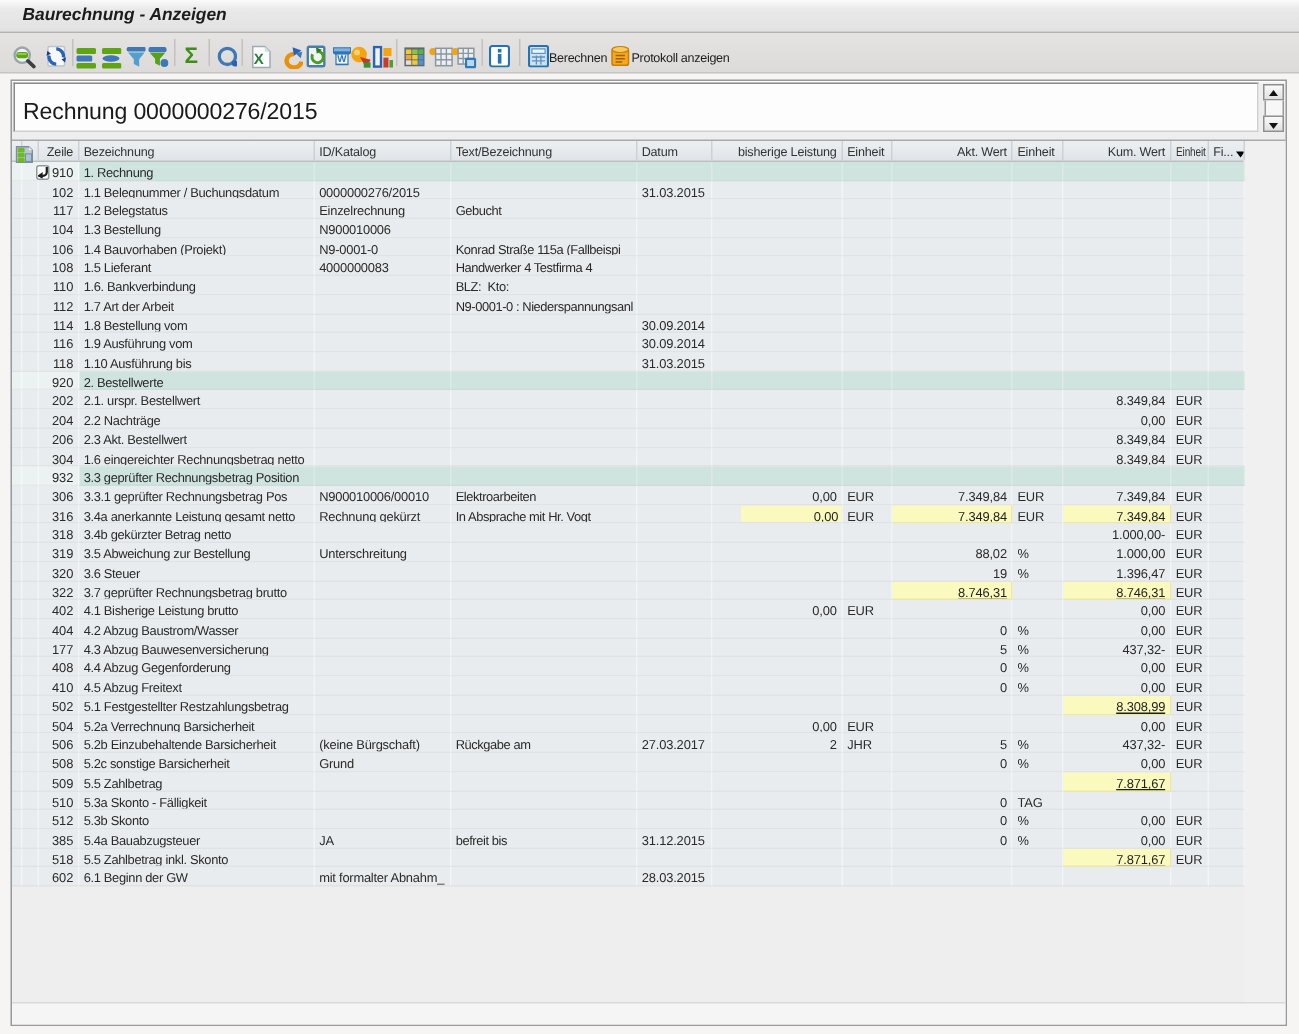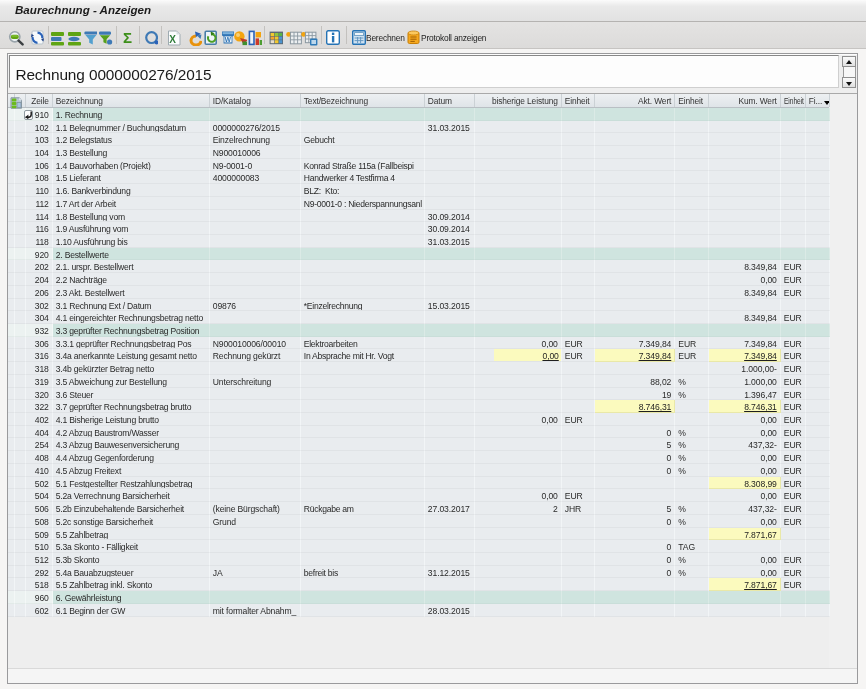--- a/index.html
+++ b/index.html
@@ -126,21 +126,21 @@
         <div class="c" style="width:33px"></div>
         <div class="c r" style="width:80.5px"></div>
         <div class="c" style="width:33.5px"></div>
         <div class="c r" style="width:72px"></div>
         <div class="c" style="width:25px"></div>
         <div class="c" style="width:24px"></div>
       </div>
 <div class="row">
         <div class="c" style="width:6.2px"></div>
         <div class="c" style="width:10.6px"></div>
-        <div class="c r" style="width:27.2px">103</div>
+        <div class="c r" style="width:27.2px">117</div>
         <div class="c" style="width:157px">1.2 Belegstatus</div>
         <div class="c" style="width:91px">Einzelrechnung</div>
         <div class="c" style="width:124px">Gebucht</div>
         <div class="c" style="width:50px"></div>
         <div class="c r" style="width:87px"></div>
         <div class="c" style="width:33px"></div>
         <div class="c r" style="width:80.5px"></div>
         <div class="c" style="width:33.5px"></div>
         <div class="c r" style="width:72px"></div>
         <div class="c" style="width:25px"></div>
@@ -334,38 +334,22 @@
         <div class="c" style="width:33px"></div>
         <div class="c r" style="width:80.5px"></div>
         <div class="c" style="width:33.5px"></div>
         <div class="c r" style="width:72px">8.349,84</div>
         <div class="c" style="width:25px">EUR</div>
         <div class="c" style="width:24px"></div>
       </div>
 <div class="row">
         <div class="c" style="width:6.2px"></div>
         <div class="c" style="width:10.6px"></div>
-        <div class="c r" style="width:27.2px">302</div>
-        <div class="c" style="width:157px">3.1 Rechnung Ext / Datum</div>
-        <div class="c" style="width:91px">09876</div>
-        <div class="c" style="width:124px">*Einzelrechnung</div>
-        <div class="c" style="width:50px">15.03.2015</div>
-        <div class="c r" style="width:87px"></div>
-        <div class="c" style="width:33px"></div>
-        <div class="c r" style="width:80.5px"></div>
-        <div class="c" style="width:33.5px"></div>
-        <div class="c r" style="width:72px"></div>
-        <div class="c" style="width:25px"></div>
-        <div class="c" style="width:24px"></div>
-      </div>
-<div class="row">
-        <div class="c" style="width:6.2px"></div>
-        <div class="c" style="width:10.6px"></div>
         <div class="c r" style="width:27.2px">304</div>
-        <div class="c" style="width:157px">4.1 eingereichter Rechnungsbetrag netto</div>
+        <div class="c" style="width:157px">1.6 eingereichter Rechnungsbetrag netto</div>
         <div class="c" style="width:91px"></div>
         <div class="c" style="width:124px"></div>
         <div class="c" style="width:50px"></div>
         <div class="c r" style="width:87px"></div>
         <div class="c" style="width:33px"></div>
         <div class="c r" style="width:80.5px"></div>
         <div class="c" style="width:33.5px"></div>
         <div class="c r" style="width:72px">8.349,84</div>
         <div class="c" style="width:25px">EUR</div>
         <div class="c" style="width:24px"></div>
@@ -510,21 +494,21 @@
         <div class="c" style="width:33px"></div>
         <div class="c r" style="width:80.5px">0</div>
         <div class="c" style="width:33.5px">%</div>
         <div class="c r" style="width:72px">0,00</div>
         <div class="c" style="width:25px">EUR</div>
         <div class="c" style="width:24px"></div>
       </div>
 <div class="row">
         <div class="c" style="width:6.2px"></div>
         <div class="c" style="width:10.6px"></div>
-        <div class="c r" style="width:27.2px">254</div>
+        <div class="c r" style="width:27.2px">177</div>
         <div class="c" style="width:157px">4.3 Abzug Bauwesenversicherung</div>
         <div class="c" style="width:91px"></div>
         <div class="c" style="width:124px"></div>
         <div class="c" style="width:50px"></div>
         <div class="c r" style="width:87px"></div>
         <div class="c" style="width:33px"></div>
         <div class="c r" style="width:80.5px">5</div>
         <div class="c" style="width:33.5px">%</div>
         <div class="c r" style="width:72px">437,32-</div>
         <div class="c" style="width:25px">EUR</div>
@@ -670,21 +654,21 @@
         <div class="c" style="width:33px"></div>
         <div class="c r" style="width:80.5px">0</div>
         <div class="c" style="width:33.5px">%</div>
         <div class="c r" style="width:72px">0,00</div>
         <div class="c" style="width:25px">EUR</div>
         <div class="c" style="width:24px"></div>
       </div>
 <div class="row">
         <div class="c" style="width:6.2px"></div>
         <div class="c" style="width:10.6px"></div>
-        <div class="c r" style="width:27.2px">292</div>
+        <div class="c r" style="width:27.2px">385</div>
         <div class="c" style="width:157px">5.4a Bauabzugsteuer</div>
         <div class="c" style="width:91px">JA</div>
         <div class="c" style="width:124px">befreit bis</div>
         <div class="c" style="width:50px">31.12.2015</div>
         <div class="c r" style="width:87px"></div>
         <div class="c" style="width:33px"></div>
         <div class="c r" style="width:80.5px">0</div>
         <div class="c" style="width:33.5px">%</div>
         <div class="c r" style="width:72px">0,00</div>
         <div class="c" style="width:25px">EUR</div>
@@ -698,36 +682,20 @@
         <div class="c" style="width:91px"></div>
         <div class="c" style="width:124px"></div>
         <div class="c" style="width:50px"></div>
         <div class="c r" style="width:87px"></div>
         <div class="c" style="width:33px"></div>
         <div class="c r" style="width:80.5px"></div>
         <div class="c" style="width:33.5px"></div>
         <div class="c r y" style="width:72px"><span class="u">7.871,67</span></div>
         <div class="c" style="width:25px">EUR</div>
         <div class="c" style="width:24px"></div>
-      </div>
-<div class="row sec">
-        <div class="c tl" style="width:6.2px"></div>
-        <div class="c tl" style="width:10.6px"></div>
-        <div class="c r tl" style="width:27.2px">960</div>
-        <div class="c ts" style="width:157px">6. Gewährleistung</div>
-        <div class="c ts" style="width:91px"></div>
-        <div class="c ts" style="width:124px"></div>
-        <div class="c ts" style="width:50px"></div>
-        <div class="c r ts" style="width:87px"></div>
-        <div class="c ts" style="width:33px"></div>
-        <div class="c r ts" style="width:80.5px"></div>
-        <div class="c ts" style="width:33.5px"></div>
-        <div class="c r ts" style="width:72px"></div>
-        <div class="c ts" style="width:25px"></div>
-        <div class="c ts" style="width:24px"></div>
       </div>
 <div class="row">
         <div class="c" style="width:6.2px"></div>
         <div class="c" style="width:10.6px"></div>
         <div class="c r" style="width:27.2px">602</div>
         <div class="c" style="width:157px">6.1 Beginn der GW</div>
         <div class="c" style="width:91px">mit formalter Abnahm_</div>
         <div class="c" style="width:124px"></div>
         <div class="c" style="width:50px">28.03.2015</div>
         <div class="c r" style="width:87px"></div>

